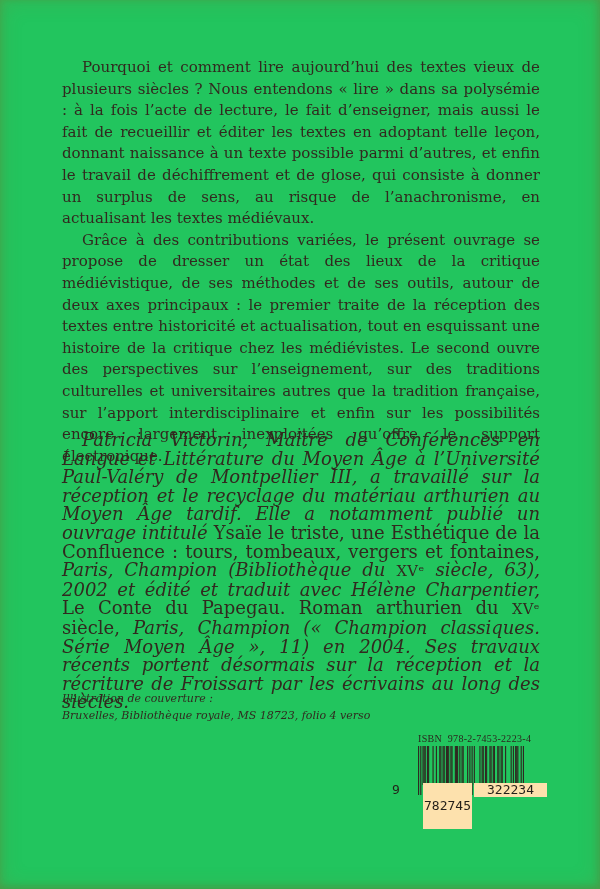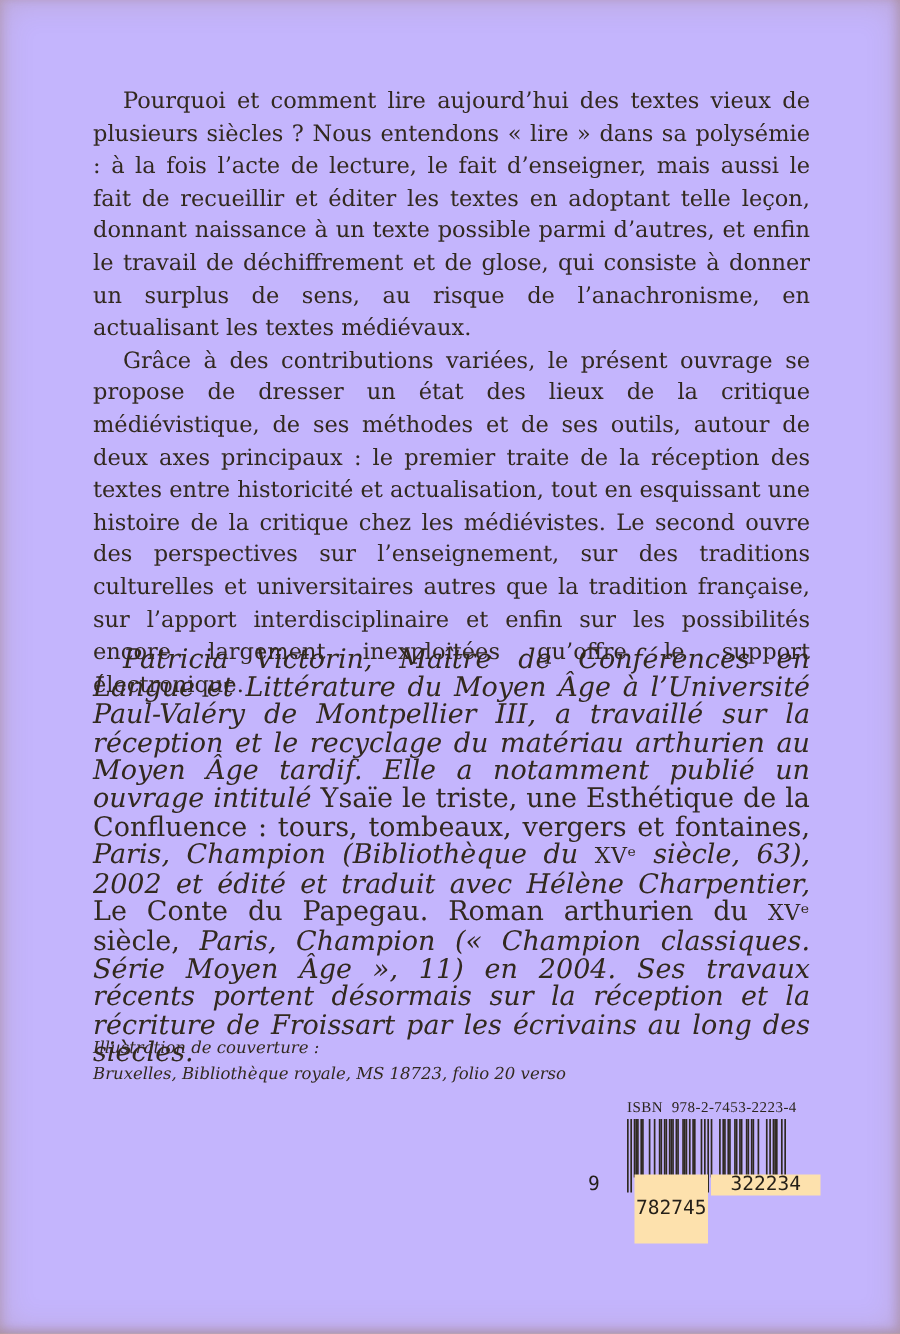--- a/index.html
+++ b/index.html
@@ -1,19 +1,19 @@
 <!DOCTYPE html>
 <html><head>
 <meta charset="utf-8">
 <style>
   html,body{margin:0;padding:0;}
   body{width:600px;height:889px;overflow:hidden;background:#e8e0d0;}
   .cover{
     position:relative;width:600px;height:889px;
-    background:#c4b5fd;
+    background:#22c55e;
     box-shadow:inset 0 0 22px rgba(150,105,45,.22), inset -3px -3px 6px rgba(120,80,30,.18), inset 3px 0 6px rgba(150,105,45,.12);
     font-family:"DejaVu Serif","Liberation Serif",serif;
     color:#32291f;
   }
   .synopsis{
     position:absolute;left:62px;top:57px;width:478px;
     font-size:15px;line-height:21.6px;text-align:justify;
   }
   .synopsis p{margin:0;text-indent:20px;}
   .bio{
@@ -59,21 +59,21 @@
 
   <div class="synopsis">
     <p>Pourquoi et comment lire aujourd’hui des textes vieux de plusieurs siècles ? Nous entendons « lire » dans sa polysémie : à la fois l’acte de lecture, le fait d’enseigner, mais aussi le fait de recueillir et éditer les textes en adoptant telle leçon, donnant naissance à un texte possible parmi d’autres, et enfin le travail de déchiffrement et de glose, qui consiste à donner un surplus de sens, au risque de l’anachronisme, en actualisant les textes médiévaux.</p>
     <p>Grâce à des contributions variées, le présent ouvrage se propose de dresser un état des lieux de la critique médiévistique, de ses méthodes et de ses outils, autour de deux axes principaux : le premier traite de la réception des textes entre historicité et actualisation, tout en esquissant une histoire de la critique chez les médiévistes. Le second ouvre des perspectives sur l’enseignement, sur des traditions culturelles et universitaires autres que la tradition française, sur l’apport interdisciplinaire et enfin sur les possibilités encore largement inexploitées qu’offre le support électronique.</p>
   </div>
 
   <div class="bio"><span class="seg-i">Patricia Victorin, Maître de Conférences en Langue et Littérature du Moyen Âge à l’Université Paul-Valéry de Montpellier III, a travaillé sur la réception et le recyclage du matériau arthurien au Moyen Âge tardif. Elle a notamment publié un ouvrage intitulé </span><span class="seg-r">Ysaïe le triste, une Esthétique de la Confluence : tours, tombeaux, vergers et fontaines, </span><span class="seg-i">Paris, Champion (Bibliothèque du </span><span class="seg-sc">XVᵉ</span><span class="seg-i"> siècle, 63), 2002 et édité et traduit avec Hélène Charpentier, </span><span class="seg-r">Le Conte du Papegau. Roman arthurien du </span><span class="seg-sc">XVᵉ</span><span class="seg-r"> siècle, </span><span class="seg-i">Paris, Champion (« Champion classiques. Série Moyen Âge », 11) en 2004. Ses travaux récents portent désormais sur la réception et la récriture de Froissart par les écrivains au long des siècles.</span></div>
 
   <div class="credit">
     <div>Illustration de couverture :</div>
-    <div>Bruxelles, Bibliothèque royale, MS 18723, folio 20 verso</div>
+    <div>Bruxelles, Bibliothèque royale, MS 18723, folio 4 verso</div>
   </div>
 
   <div class="series">
   </div>
 
   <div class="barcode">
     <div class="isbn-line">ISBN 978-2-7453-2223-4</div>
     <div class="bars-wrap">
       <svg width="106" height="52" viewBox="0 0 95 52" preserveAspectRatio="none">
           <rect x="0" y="0" width="1" height="49" fill="#2f2921"></rect>

